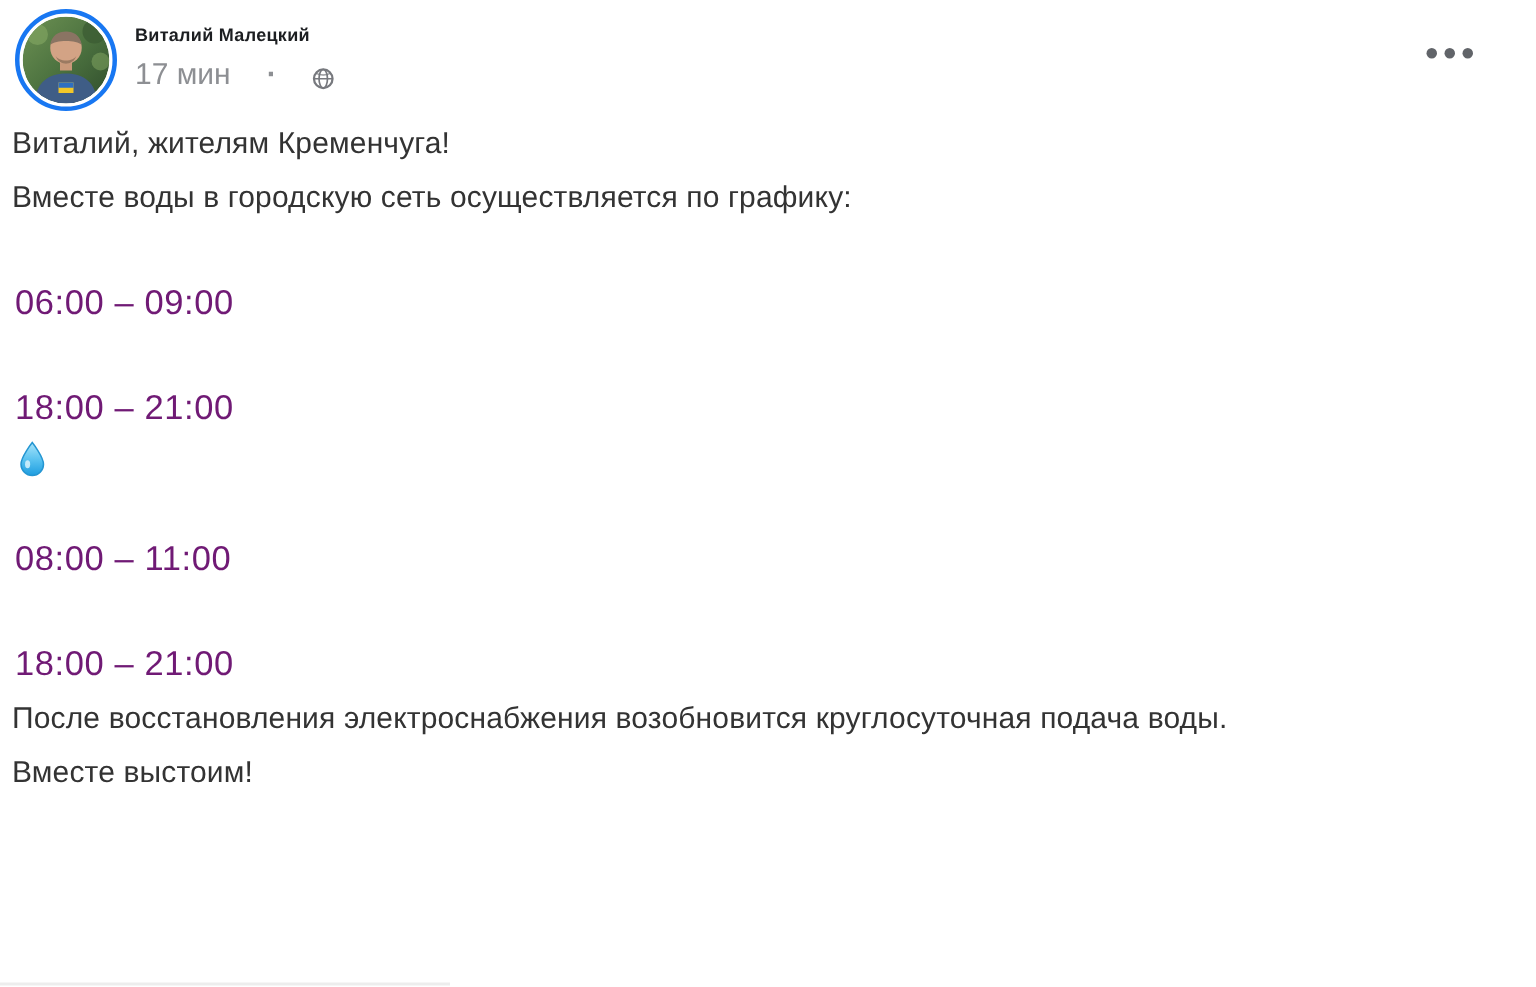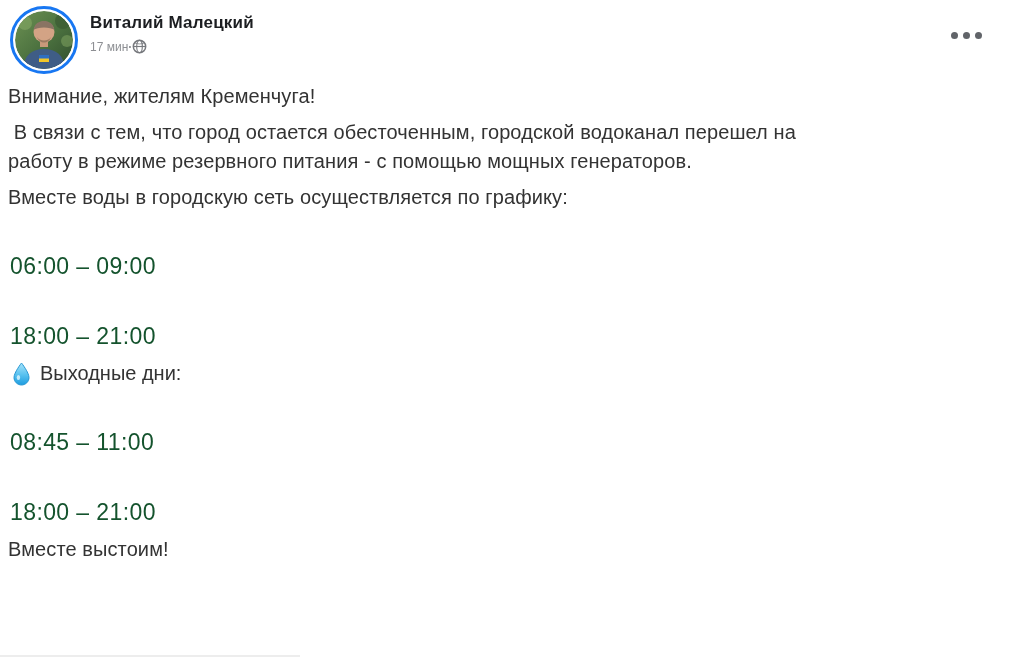--- a/index.html
+++ b/index.html
@@ -24,35 +24,35 @@
     border-radius: 50%;
     border: 3px solid #1877f2;
     padding: 2px;
     background: #ffffff;
     flex: 0 0 auto;
     cursor: pointer;
   }
   .avatar-wrap svg { display: block; width: 58px; height: 58px; border-radius: 50%; }
   .header-meta { margin-left: 12px; padding-top: 4px; }
   .author-name {
-    font-size: 17px;
+    font-size: 12px;
     font-weight: bold;
     color: #1c1e21;
     letter-spacing: 0.2px;
     line-height: 26px;
     cursor: pointer;
     display: inline-block;
   }
   .sub-row {
     display: flex;
     align-items: center;
-    gap: 0;
+    gap: 24px;
     margin-top: 3px;
     color: #8d8f93;
-    font-size: 12px;
+    font-size: 20px;
   }
   .sub-row .sep { color: #8d8f93; font-weight: bold; }
   .globe { width: 15px; height: 15px; display: inline-block; }
   .options-btn {
     position: absolute;
     right: 38px;
     top: 26px;
     display: flex;
     gap: 5px;
     padding: 6px 4px;
@@ -83,21 +83,21 @@
     align-items: center;
     gap: 9px;
     font-size: 20px;
     line-height: 29px;
     color: #333333;
   }
   .droplet { width: 19px; height: 24px; display: block; }
   .sched-time {
     font-size: 23px;
     line-height: 31px;
-    color: #14532d;
+    color: #701a75;
     letter-spacing: 0.4px;
     margin-left: -2px;
     margin-top: 39px;
   }
 
   .closing { margin-bottom: 0; }
 
   .bottom-divider {
     position: absolute;
     left: 0; bottom: 1px;
@@ -160,46 +160,44 @@
     </div>
 
     <div class="options-btn">
       <i></i>
       <i></i>
       <i></i>
     </div>
   </div>
 
   <div class="post-body">
-    <p class="para">Внимание, жителям Кременчуга!</p>
-    <p class="para"> В связи с тем, что город остается обесточенным, городской водоканал перешел на
-работу в режиме резервного питания - с помощью мощных генераторов.</p>
+    <p class="para">Виталий, жителям Кременчуга!</p>
     <p class="para tight">Вместе воды в городскую сеть осуществляется по графику:</p>
 
     <div class="sched">
       <div class="sched-time">06:00 – 09:00</div>
       <div class="sched-time">18:00 – 21:00</div>
     </div>
 
     <div class="sched">
       <div class="sched-label-row">
         <svg class="droplet" viewBox="0 0 19 24">
           <defs>
               <linearGradient id="dg2" x1="0" y1="0" x2="0" y2="1">
             <stop offset="0" stop-color="#a8e4fa"></stop>
                 <stop offset="0.55" stop-color="#56c0ef"></stop>
                 <stop offset="1" stop-color="#1e9de0"></stop>
           </linearGradient>
             </defs>
           <path d="M9.5 1 C9.5 1 2 10.5 2 15.5 C2 19.6 5.4 23 9.5 23 C13.6 23 17 19.6 17 15.5 C17 10.5 9.5 1 9.5 1 Z" fill="url(#dg2)" stroke="#2596d2" stroke-width="1"></path>
           <ellipse cx="6.4" cy="15.5" rx="1.7" ry="2.6" fill="#d9f3fd" opacity="0.85"></ellipse>
         </svg>
-        <span>Выходные дни:</span>
       </div>
-      <div class="sched-time">08:45 – 11:00</div>
+      <div class="sched-time">08:00 – 11:00</div>
       <div class="sched-time">18:00 – 21:00</div>
     </div>
 
+    <p class="para">После восстановления электроснабжения возобновится круглосуточная подача воды.</p>
     <p class="para closing">Вместе выстоим!</p>
   </div>
 
   <div class="bottom-divider"></div>
 </div>
 
 </body></html>

